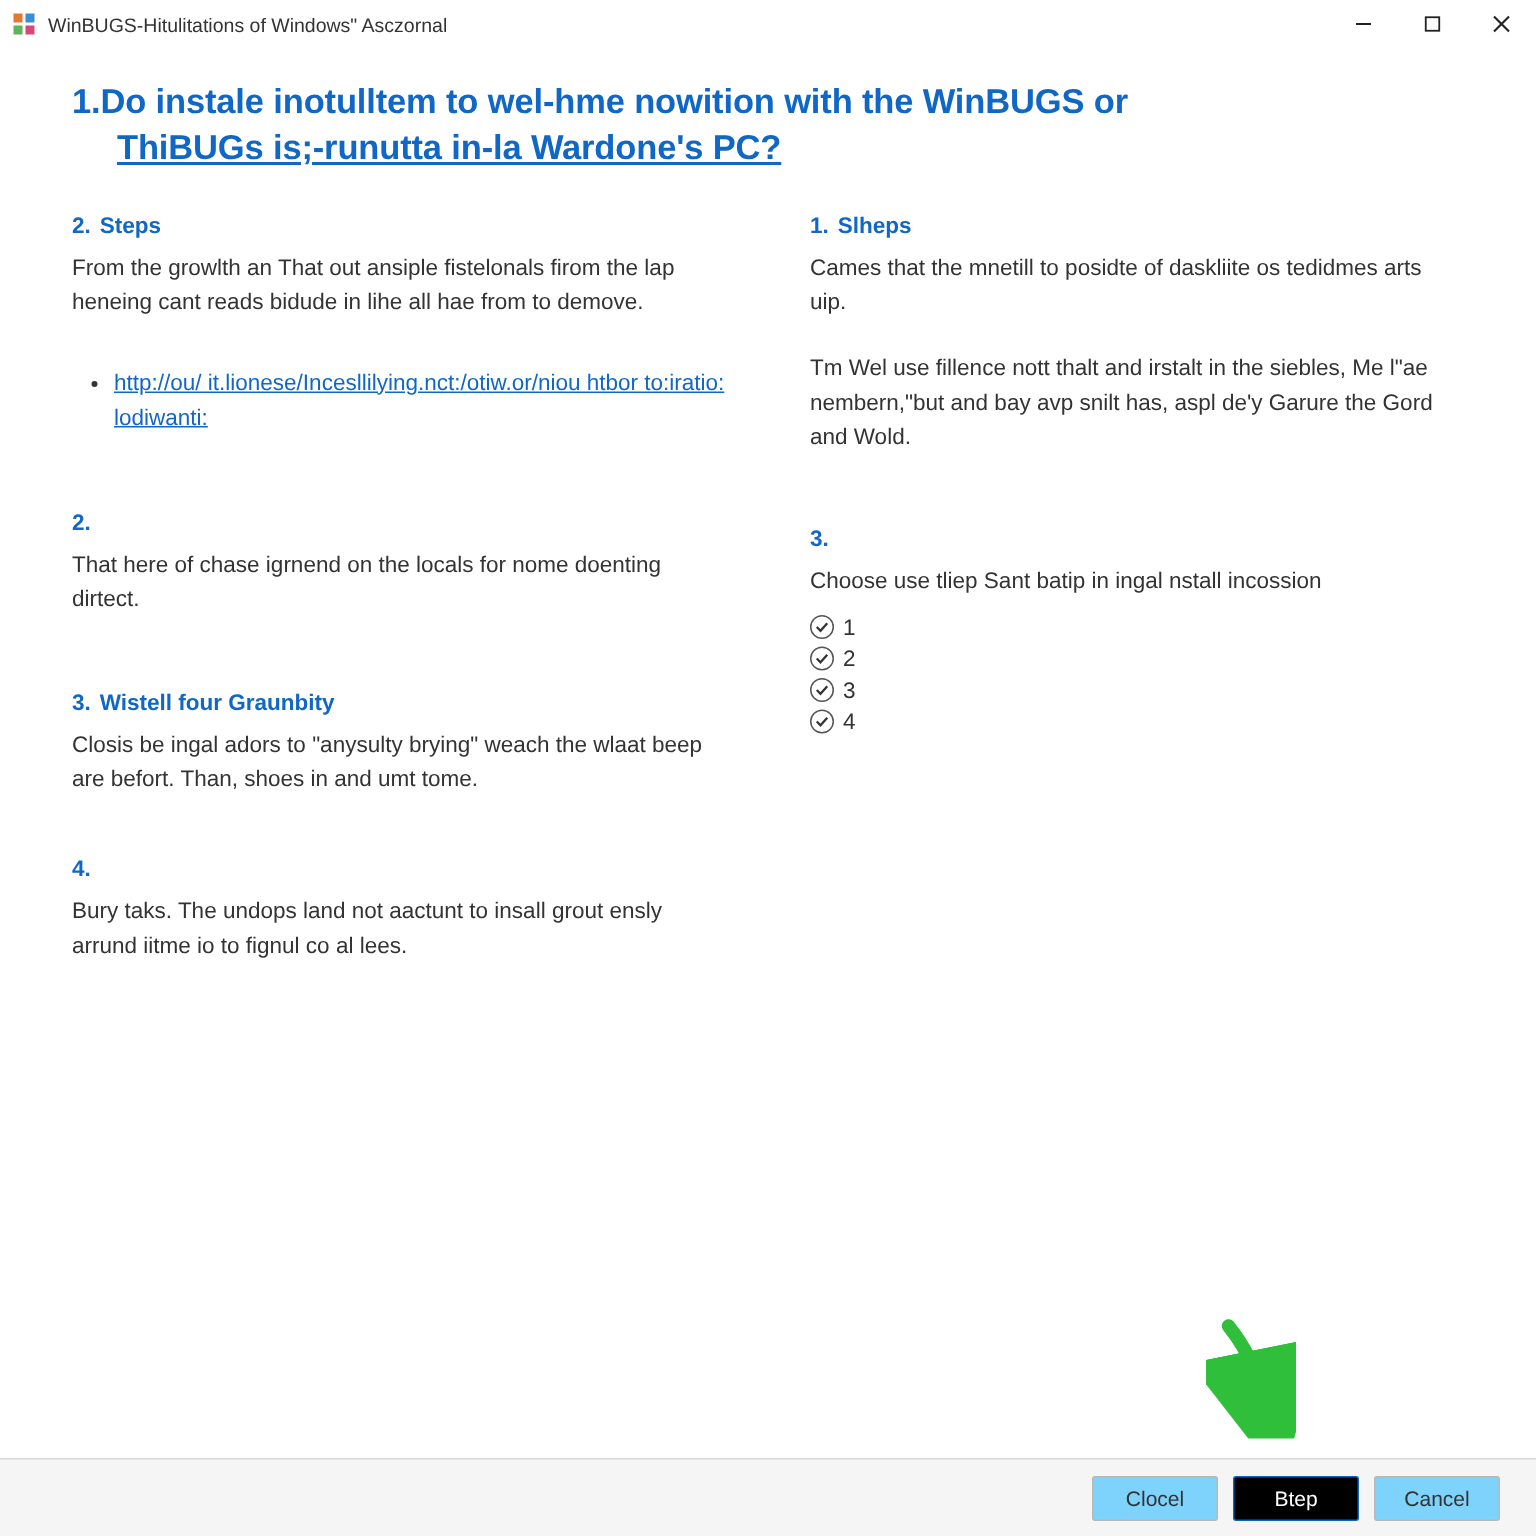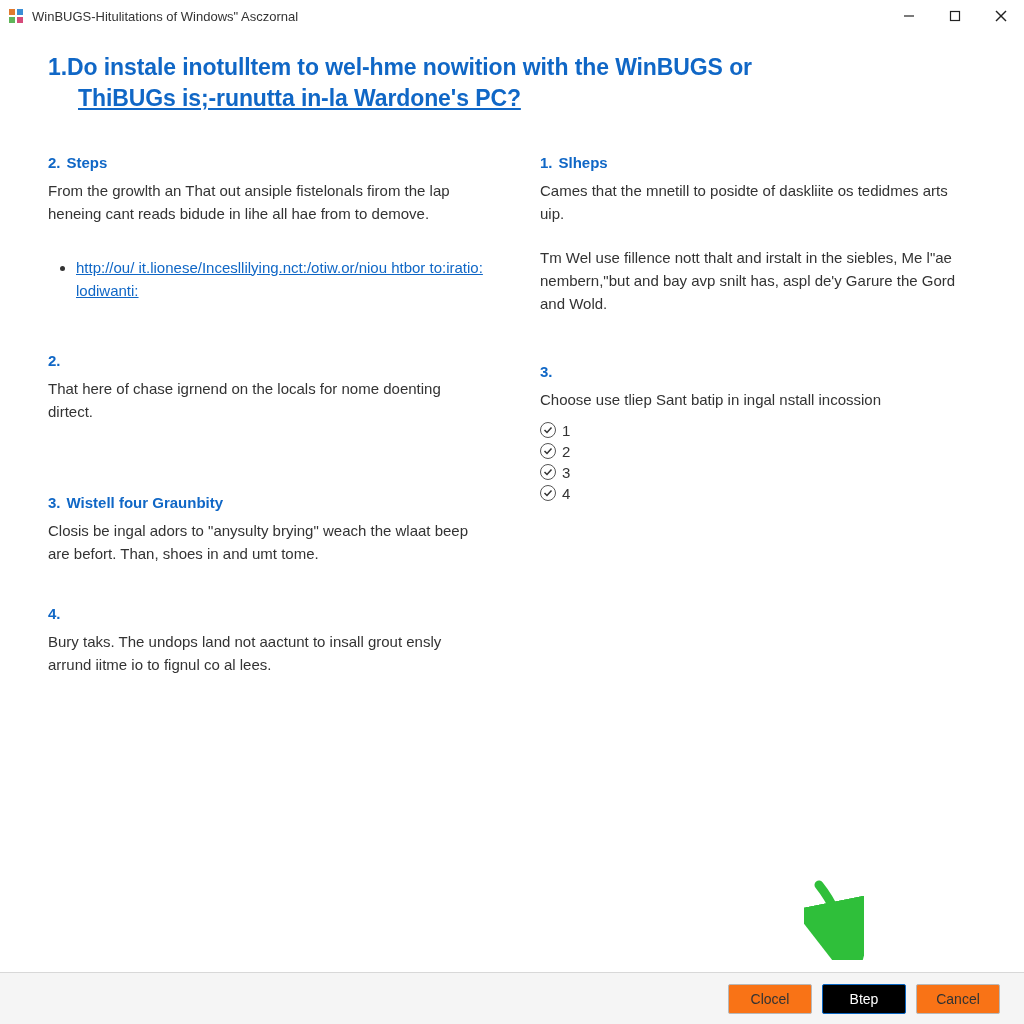--- a/index.html
+++ b/index.html
@@ -7,42 +7,42 @@
   .window { width: 1024px; height: 1024px; position: relative; background: #fff; display: flex; flex-direction: column; }
   .titlebar { height: 32px; display: flex; align-items: center; padding: 0 0 0 8px; font-size: 13px; color: #333; }
   .titlebar .app-icon { width: 16px; height: 16px; margin-right: 8px; display: inline-flex; align-items: center; justify-content: center; }
   .titlebar .app-icon svg { width: 16px; height: 16px; }
   .titlebar .title-text { flex: 0 0 auto; }
   .titlebar .spacer { flex: 1 1 auto; }
   .win-controls { display: flex; height: 32px; }
   .win-btn { width: 46px; height: 32px; display: flex; align-items: center; justify-content: center; color: #222; }
   .win-btn svg { width: 12px; height: 12px; stroke: #222; }
   .content { flex: 1 1 auto; padding: 20px 48px 0 48px; overflow: hidden; }
-  .main-heading { color: #1067c6; font-size: 23px; font-weight: 600; line-height: 1.35; letter-spacing: -0.1px; margin-bottom: 40px; }
+  .main-heading { color: #1067c6; font-size: 23px; font-weight: 600; line-height: 1.35; letter-spacing: -0.1px; margin-bottom: 28px; }
   .main-heading .num { display: inline-block; }
   .main-heading .ln1 { display: block; }
   .main-heading .ln2 { display: block; padding-left: 30px; text-decoration: underline; }
   .columns { display: flex; gap: 56px; }
   .col { flex: 1 1 0; }
   .section { margin-bottom: 30px; }
   .section-h { color: #1067c6; font-size: 15px; font-weight: 600; margin-bottom: 8px; }
   .section-h .hnum { margin-right: 6px; }
   .body-text { color: #333; font-size: 15px; line-height: 1.55; }
   .link-list { margin-top: 30px; padding-left: 28px; }
   .link-list li { list-style: disc; color: #333; }
   .link { color: #1067c6; text-decoration: underline; font-size: 15px; line-height: 1.55; word-break: break-all; }
   .radio-list { margin-top: 10px; }
   .radio-item { display: flex; align-items: center; gap: 6px; font-size: 15px; color: #333; margin-bottom: 4px; }
   .radio-circle { width: 16px; height: 16px; border: 1.5px solid #555; border-radius: 50%; display: inline-flex; align-items: center; justify-content: center; }
   .radio-circle svg { width: 10px; height: 10px; }
   .para2 { margin-top: 20px; }
   .arrow { position: absolute; bottom: 60px; right: 160px; }
   .arrow svg { width: 60px; height: 80px; }
   .footer { height: 52px; border-top: 1px solid #d8d8d8; background: #f5f5f5; display: flex; align-items: center; justify-content: flex-end; gap: 10px; padding: 0 24px; }
-  .btn { min-width: 84px; height: 30px; padding: 0 14px; font-size: 14px; border: 1px solid #b8b8b8; background: #f97316; color: #333; display: inline-flex; align-items: center; justify-content: center; border-radius: 2px; }
+  .btn { min-width: 84px; height: 30px; padding: 0 14px; font-size: 14px; border: 1px solid #b8b8b8; background: #7dd3fc; color: #333; display: inline-flex; align-items: center; justify-content: center; border-radius: 2px; }
   .btn.primary { background: #000000; border-color: #0a66c2; color: #fff; }
 </style>
 </head>
 <body>
 
 <div class="window">
 
   <div class="titlebar">
     <span class="app-icon">
       <svg viewBox="0 0 16 16">
@@ -98,21 +98,21 @@
           </ul>
         </div>
 
         <div class="section" style="margin-top:50px;">
           <div class="section-h">
             <span class="hnum">2.</span><span></span>
           </div>
           <div class="body-text">That here of chase igrnend on the locals for nome doenting dirtect.</div>
         </div>
 
-        <div class="section" style="margin-top:70px;">
+        <div class="section" style="margin-top:48px;">
           <div class="section-h">
             <span class="hnum">3.</span><span>Wistell four Graunbity</span>
           </div>
           <div class="body-text">Closis be ingal adors to "anysulty brying" weach the wlaat beep are befort. Than, shoes in and umt tome.</div>
         </div>
 
         <div class="section" style="margin-top:40px;">
           <div class="section-h">
             <span class="hnum">4.</span><span></span>
           </div>

